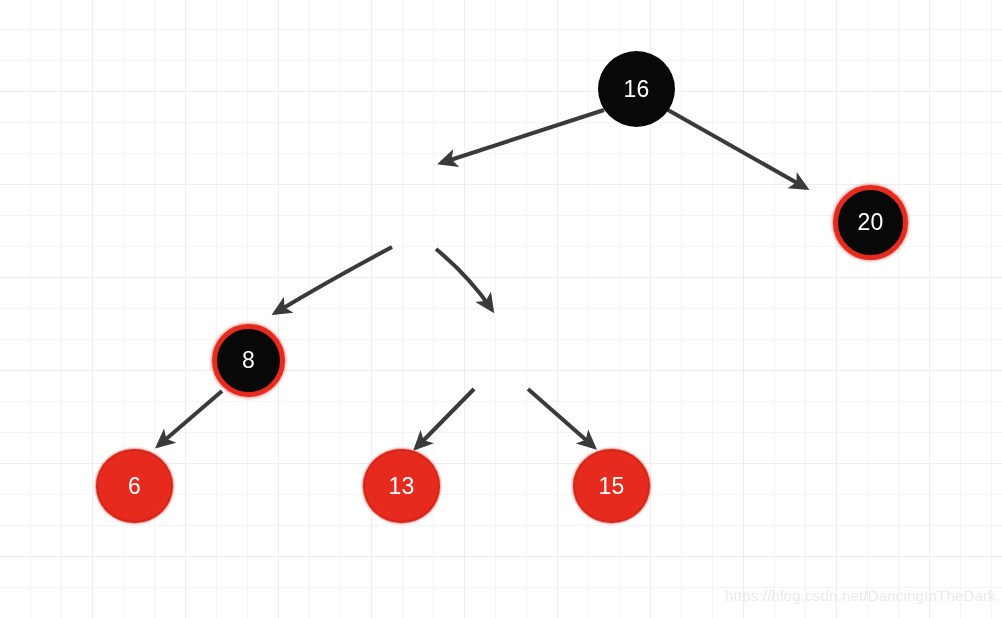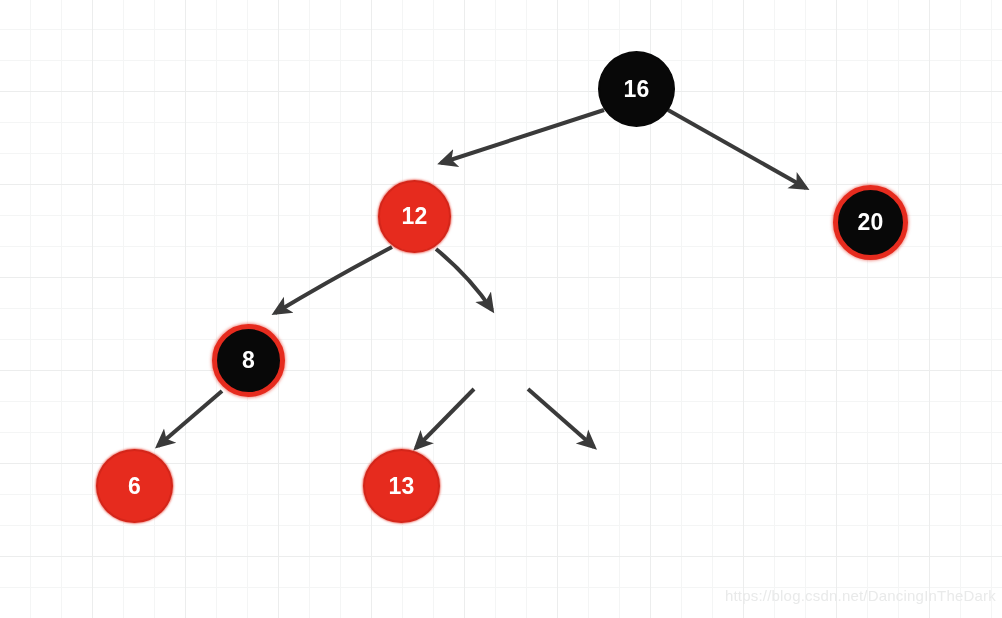--- a/index.html
+++ b/index.html
@@ -35,21 +35,21 @@
   }
   .node {
     position: absolute;
     border-radius: 50%;
     display: flex;
     align-items: center;
     justify-content: center;
     color: #ffffff;
     font-family: "Liberation Sans", sans-serif;
     font-size: 23px;
-    font-weight: 700;
+    font-weight: 400;
     letter-spacing: 0.3px;
     line-height: 1;
     box-sizing: border-box;
     user-select: none;
   }
   .node-red {
     background: #e62b1e;
     border: 2px solid #d4261a;
     box-shadow: 0 0 2px 1px rgba(230,43,30,0.55);
   }
@@ -93,37 +93,37 @@
       <path d="M 222,391 L 158,446" marker-end="url(#arrowhead)"></path>
       <path d="M 474,389 L 416,448" marker-end="url(#arrowhead)"></path>
       <path d="M 528,389 L 594,447" marker-end="url(#arrowhead)"></path>
     </g>
   </svg>
 
   <div class="node node-black" style="left:598px; top:51px; width:77px; height:76px;">
     <span>16</span>
   </div>
 
-  <div class="node node-red" style="left:378px; top:180px; width:73px; height:73px;">
-    <span>12</span>
-  </div>
 
   <div class="node node-black-ring" style="left:833px; top:185px; width:75px; height:75px;">
     <span>20</span>
   </div>
 
   <div class="node node-black-ring" style="left:212px; top:324px; width:73px; height:73px;">
     <span>8</span>
   </div>
 
 
   <div class="node node-red" style="left:96px; top:449px; width:77px; height:74px;">
     <span>6</span>
   </div>
 
   <div class="node node-red" style="left:363px; top:449px; width:77px; height:74px;align-items:center;">
     <span>13</span>
   </div>
 
+  <div class="node node-red" style="left:573px; top:449px; width:77px; height:74px;">
+    <span>15</span>
+  </div>
 
   <div class="watermark">https://blog.csdn.net/DancingInTheDark</div>
 
 </div>
 
 </body></html>

